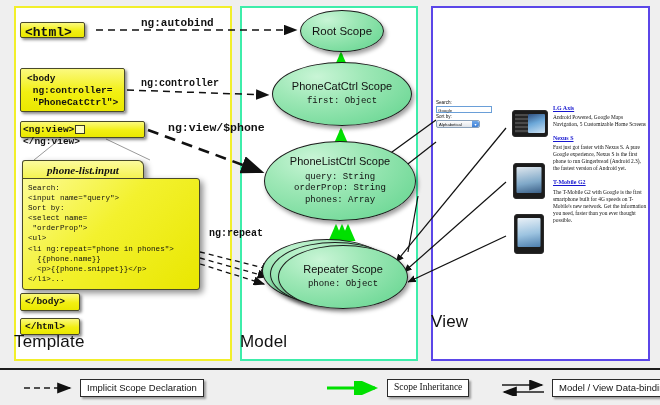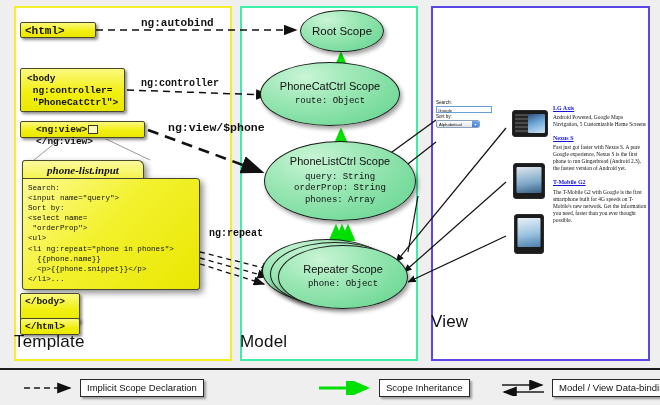--- a/index.html
+++ b/index.html
@@ -20,24 +20,24 @@
   #lbl-view{left:431px;top:312px;width:219px;}
 
   
   .tagbox{position:absolute;box-sizing:border-box;
           background:linear-gradient(180deg,#fbf97f 0%,#f2ef12 55%,#eae800 100%);
           border:1px solid #4a4a2a;border-radius:2px;
           font-family:"Liberation Mono","DejaVu Sans Mono",monospace;
           font-weight:bold;color:#111;
           box-shadow:2px 2px 3px rgba(0,0,0,.45);
           padding:2px 4px;line-height:1.25;}
-  #tag-html{left:20px;top:22px;width:76px;height:16px;font-size:11px;}
+  #tag-html{left:20px;top:22px;width:65px;height:16px;font-size:13px;}
   #tag-body{left:20px;top:68px;width:105px;height:44px;font-size:9.5px;white-space:pre;padding:4px 6px;}
-  #tag-ngview{left:20px;top:121px;width:125px;height:17px;font-size:9.5px;padding:2px 15px;}
-  #tag-bodyclose{left:20px;top:293px;width:60px;height:30px;font-size:9.5px;}
+  #tag-ngview{left:20px;top:121px;width:125px;height:17px;font-size:9.5px;padding:2px 2px;}
+  #tag-bodyclose{left:20px;top:293px;width:60px;height:18px;font-size:9.5px;}
   #tag-htmlclose{left:20px;top:318px;width:60px;height:17px;font-size:9.5px;}
   .inline-sq{display:inline-block;width:8px;height:7px;border:1px solid #3a3a20;
              background:#fdfcbe;vertical-align:middle;margin:0 1px;}
 
   
   #note-wrap{position:absolute;left:22px;top:160px;width:178px;height:130px;
              filter:drop-shadow(3px 3px 3px rgba(0,0,0,.45));}
   #note-tab{position:absolute;left:0;top:0;width:120px;height:19px;
             background:linear-gradient(180deg,#fcfb9c 0%,#f4f24a 100%);
             border:1px solid #4a4a2a;border-bottom:none;border-radius:3px 6px 0 0;
@@ -58,21 +58,21 @@
          border-radius:50%;
          background:radial-gradient(ellipse at 32% 22%,#c9f5d6 0%,#9fe8b7 35%,#5fd38c 100%);
          box-shadow:2px 3px 4px rgba(0,0,0,.38);
          display:flex;flex-direction:column;align-items:center;justify-content:center;
          text-align:center;color:#111;}
   .scope .nm{font-size:11px;line-height:1.12;}
   .scope .props{font-family:"Liberation Mono","DejaVu Sans Mono",monospace;
                 font-size:9px;line-height:1.3;margin-top:4px;white-space:pre;}
   #sc-root{left:300px;top:10px;width:84px;height:42px;}
   #sc-root .nm{font-size:11.5px;text-align:right;}
-  #sc-cat{left:260px;top:62px;width:140px;height:64px;}
+  #sc-cat{left:272px;top:62px;width:140px;height:64px;}
   #sc-list{left:264px;top:141px;width:152px;height:80px;}
   #sc-rep3{left:262px;top:239px;width:130px;height:64px;z-index:1;}
   #sc-rep2{left:270px;top:242px;width:130px;height:64px;z-index:2;}
   #sc-rep1{left:278px;top:245px;width:130px;height:64px;z-index:3;}
 
   
   #view-form{position:absolute;left:436px;top:100px;width:60px;}
   .vf-lbl{font-size:4.6px;color:#111;line-height:1.25;}
   #vf-input{width:56px;height:7px;border:1px solid #6a9fd8;background:#fff;
             font-size:4.4px;color:#222;padding:0 1px;box-sizing:border-box;line-height:7px;}
@@ -116,21 +116,21 @@
   #el-ngview{left:168px;top:121px;font-size:11.5px;}
   #el-repeat{left:209px;top:228px;font-size:10px;}
 
   
   #legend{position:absolute;left:0;top:368px;width:660px;height:37px;background:#efefef;
           border-top:2px solid #1d1d1d;}
   .lg-item{position:absolute;top:9px;display:flex;align-items:center;}
   .lg-box{box-sizing:border-box;border:1.4px solid #2a2a2a;background:#ffffff;
           box-shadow:2px 2px 2px rgba(0,0,0,.35);
           font-size:9.5px;color:#111;padding:2px 6px;line-height:1.25;white-space:nowrap;}
-  #lg1{left:22px;} #lg2{left:317px;} #lg3{left:500px;}
+  #lg1{left:22px;} #lg2{left:325px;font-family:Liberation Serif, serif;} #lg3{left:500px;}
 
   svg.ov{position:absolute;left:0;top:0;width:660px;height:405px;
          pointer-events:none;overflow:visible;}
 </style>
 </head>
 <body>
 
 <div id="root">
 
   <div class="panel" id="panel-template"></div>
@@ -209,21 +209,21 @@
   <div class="edge-lbl" id="el-repeat">ng:repeat</div>
 
   <div class="scope" id="sc-root">
     <div class="nm">Root
 Scope</div>
   </div>
 
   <div class="scope" id="sc-cat">
     <div class="nm">PhoneCatCtrl
 Scope</div>
-    <div class="props">route: Object</div>
+    <div class="props">first: Object</div>
   </div>
 
   <div class="scope" id="sc-list">
     <div class="nm">PhoneListCtrl
 Scope</div>
     <div class="props">query: String
 orderProp: String
 phones: Array</div>
   </div>
 

